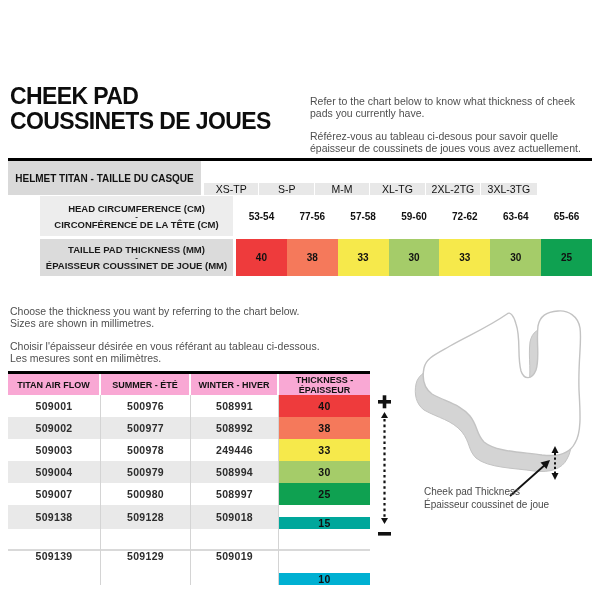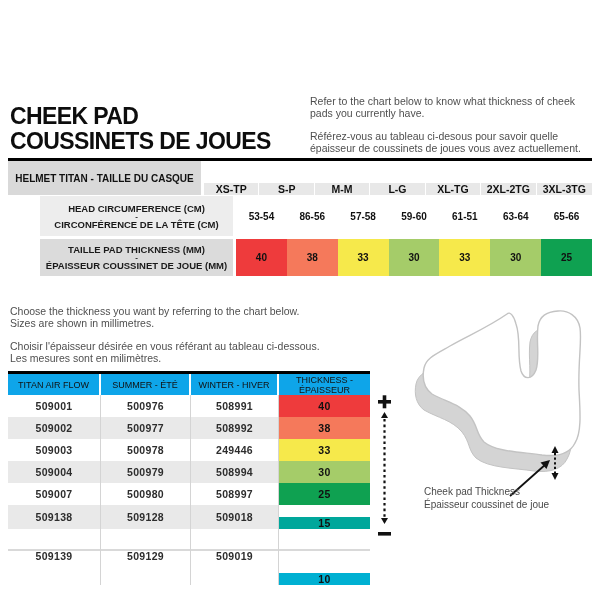--- a/index.html
+++ b/index.html
@@ -3,38 +3,38 @@
 <meta charset="utf-8">
 <style>
   html,body { margin:0; padding:0; background:#ffffff; }
   .page {
     position:relative; width:600px; height:599px; background:#ffffff;
     font-family:"Liberation Sans", sans-serif; overflow:hidden;
   }
 
   
   .title {
-    position:absolute; left:10px; top:104px;
+    position:absolute; left:10px; top:84px;
     font-size:23px; line-height:25px; font-weight:bold;
     letter-spacing:-0.6px; color:#0d0d0d;
   }
   .intro {
     position:absolute; left:310px; top:95px; width:286px;
     font-size:10.5px; line-height:12px; color:#4f4f4f;
   }
   .intro p { margin:0 0 11px 0; }
 
   
   .t1 { position:absolute; left:8px; top:158px; width:584px; border-top:3px solid #000; }
   .t1-row { display:grid; grid-template-columns:196px repeat(7,1fr); }
   .t1-row + .t1-row { margin-top:3px;padding-left:32px; }
   .t1 .cell { display:flex; flex-direction:column; align-items:center; justify-content:center; text-align:center; }
   .t1-head { height:32px; }
   .t1-head .label-cell { background:#d9d9d9; font-size:10px; font-weight:bold; color:#111; }
-  .t1-head .size-cell { background:#e8e8e8; font-size:10.5px; font-weight:bold; color:#111; border-right:1px solid #fff;margin-top:22px; }
+  .t1-head .size-cell { background:#e8e8e8; font-size:10.5px; font-weight:normal; color:#111; border-right:1px solid #fff;margin-top:22px; }
   .t1-head .size-cell:last-child { border-right:none; }
   .label-cell { border-right:3px solid #fff; box-sizing:border-box; }
   .t1-r2 { height:40px; }
   .t1-r2 .label-cell { background:#ededed; }
   .t1-r2 .val-cell { background:#ffffff; font-size:10px; font-weight:bold; color:#111; }
   .t1-r3 { height:37px; }
   .t1-r3 .label-cell { background:#dbdbdb; }
   .t1-r3 .val-cell { font-size:10px; font-weight:bold; color:#111; }
   .mini-label { font-size:9.5px; font-weight:bold; color:#1a1a1a; line-height:11px; }
   .mini-sep { font-size:8px; font-weight:bold; line-height:5px; color:#1a1a1a; }
@@ -47,21 +47,21 @@
   .choose p { margin:0 0 11px 0; }
 
   
   .t2 {
     position:absolute; left:8px; top:371px; width:362px;
     border-top:3px solid #000; border-bottom:2px solid #d9d9d9;
   }
   .t2-row { display:grid; grid-template-columns:93px 90px 88px 91px; }
   .t2 .cell { display:flex; align-items:center; justify-content:center; text-align:center; box-sizing:border-box; }
   .t2-head { height:21px; }
-  .t2-head .cell { background:#0ea5e9; font-size:9px; font-weight:normal; color:#111; border-right:2px solid #fff; }
+  .t2-head .cell { background:#f9a8d4; font-size:9px; font-weight:bold; color:#111; border-right:2px solid #fff; }
   .t2-head .cell:last-child { border-right:none; }
   .t2-body .t2-row { height:22px; }
   .t2-body .t2-row:nth-child(even) .pcell { background:#e9e9e9; }
   .pcell { font-size:10.5px; font-weight:bold; color:#2d2d2d; letter-spacing:0.3px; border-right:1px solid #d4d4d4; }
   .tcell { font-size:10.5px; font-weight:bold; color:#111; letter-spacing:0.3px; }
 
   
   .scale-arrow { position:absolute; left:374px; top:393px; }
   .pad-svg { position:absolute; left:412px; top:300px; }
   .pad-label {
@@ -83,37 +83,36 @@
     <p>Refer to the chart below to know what thickness of cheek pads you currently have.</p>
     <p>Référez-vous au tableau ci-desous pour savoir quelle épaisseur de coussinets de joues vous avez actuellement.</p>
   </div>
 
   <div class="t1">
     <div class="t1-row t1-head">
       <div class="cell label-cell">HELMET TITAN - TAILLE DU CASQUE</div>
       <div class="cell size-cell">XS-TP</div>
       <div class="cell size-cell">S-P</div>
       <div class="cell size-cell">M-M</div>
-      <div class="cell size-cell">L-G</div>
       <div class="cell size-cell">XL-TG</div>
       <div class="cell size-cell">2XL-2TG</div>
       <div class="cell size-cell">3XL-3TG</div>
     </div>
 
     <div class="t1-row t1-r2">
       <div class="cell label-cell">
         <div class="mini-label">HEAD CIRCUMFERENCE (CM)</div>
         <div class="mini-sep">-</div>
         <div class="mini-label">CIRCONFÉRENCE DE LA TÊTE (CM)</div>
       </div>
       <div class="cell val-cell">53-54</div>
-      <div class="cell val-cell">86-56</div>
+      <div class="cell val-cell">77-56</div>
       <div class="cell val-cell">57-58</div>
       <div class="cell val-cell">59-60</div>
-      <div class="cell val-cell">61-51</div>
+      <div class="cell val-cell">72-62</div>
       <div class="cell val-cell">63-64</div>
       <div class="cell val-cell">65-66</div>
     </div>
 
     <div class="t1-row t1-r3">
       <div class="cell label-cell">
         <div class="mini-label">TAILLE PAD THICKNESS (MM)</div>
         <div class="mini-sep">-</div>
         <div class="mini-label">ÉPAISSEUR COUSSINET DE JOUE (MM)</div>
       </div>

